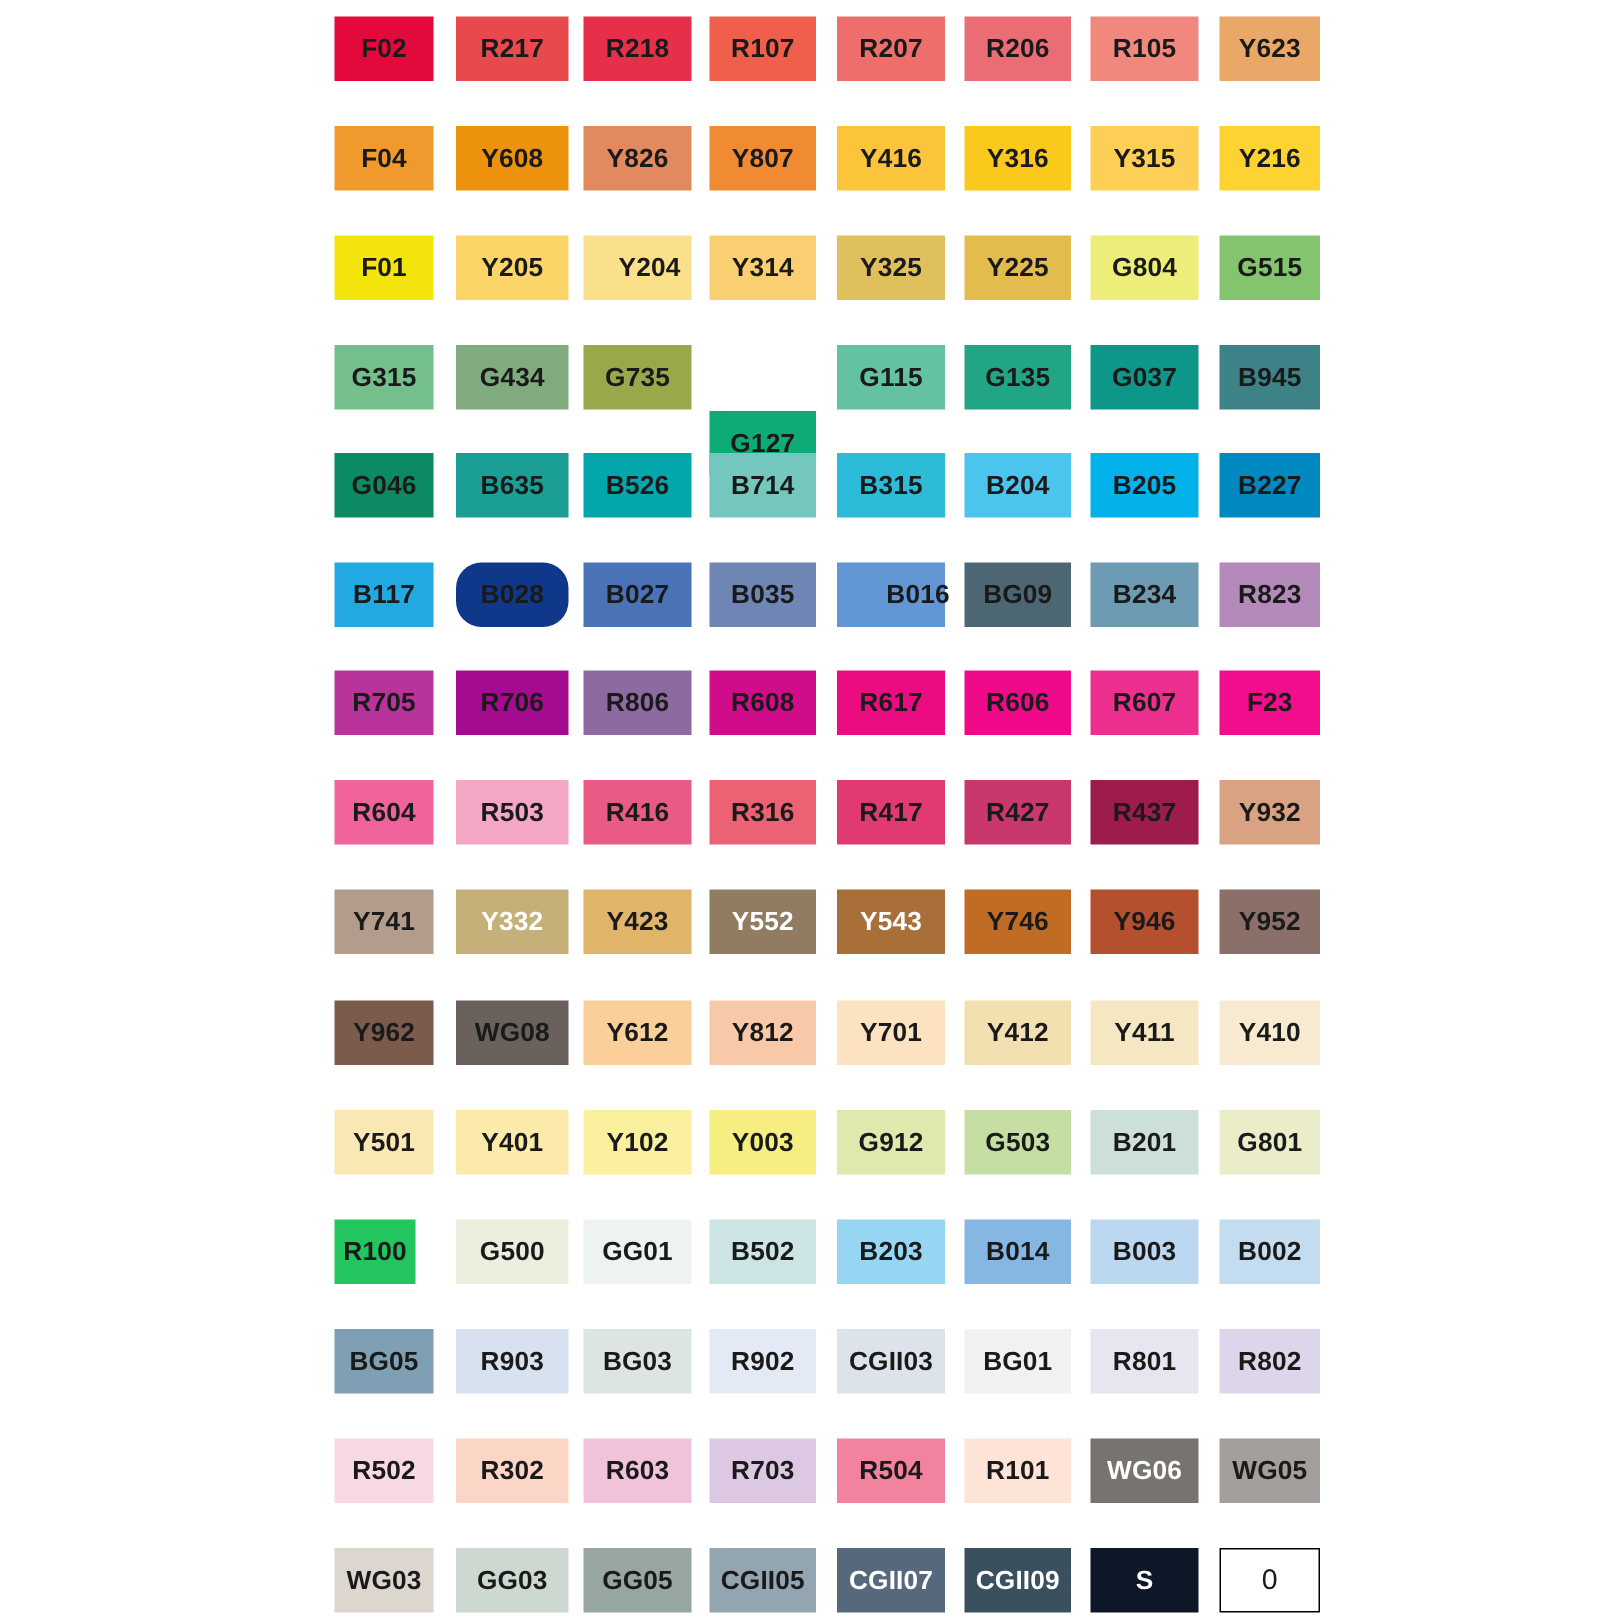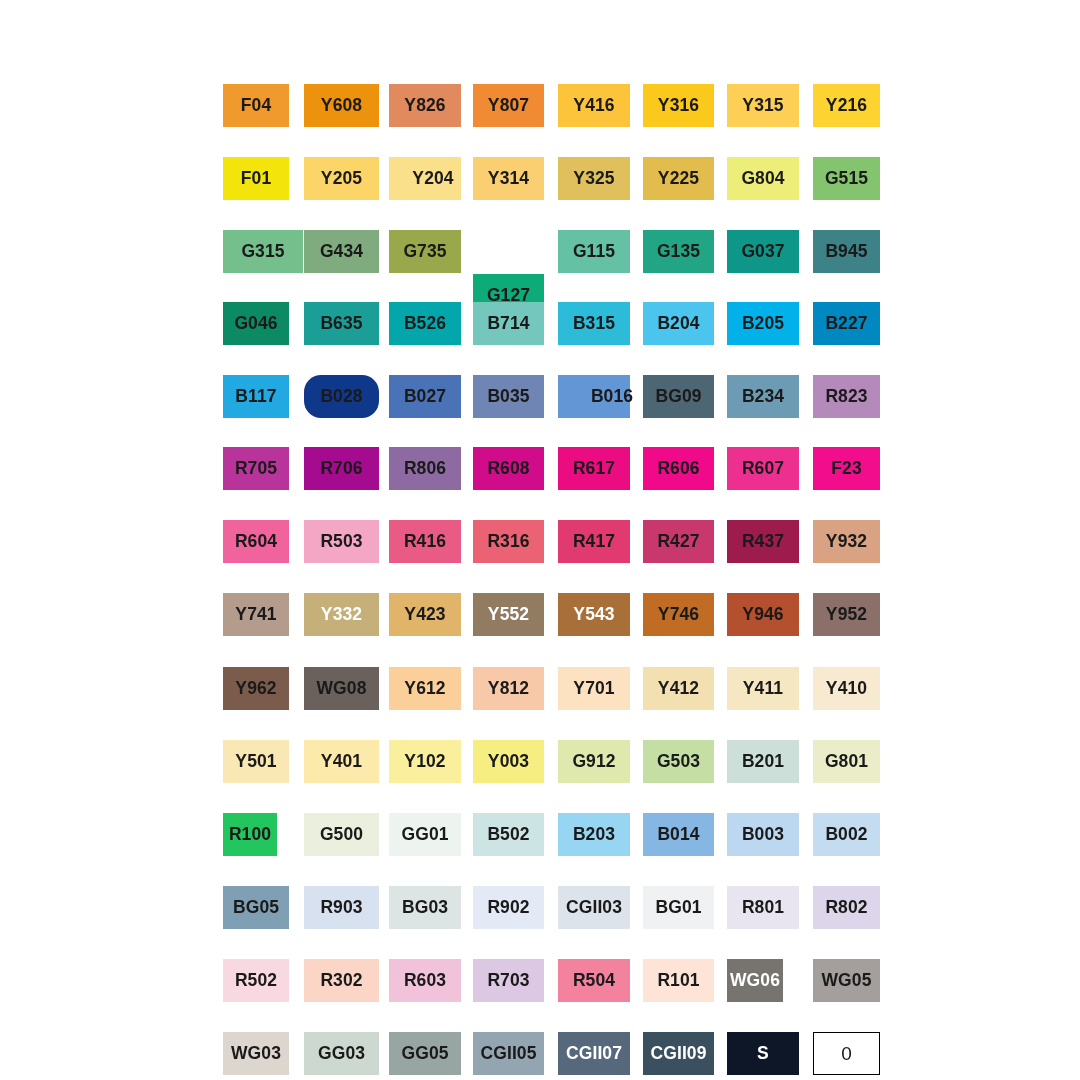--- a/index.html
+++ b/index.html
@@ -48,20 +48,30 @@
     background: #ffffff !important;
     border: 1.6px solid #000000;
     font-weight: normal;
     font-size: 19px;
   }
 </style>
 </head>
 <body>
 
 <div id="swatch-grid">
+    <div class="swatch-row" style="top: 11px;">
+      <div class="swatch" style="left: 223px; width: 66px; background: rgb(228, 9, 60);">F02</div>
+      <div class="swatch" style="left: 304px; width: 75px; background: rgb(232, 73, 76);">R217</div>
+      <div class="swatch" style="left: 389px; width: 72px; background: rgb(230, 47, 73);">R218</div>
+      <div class="swatch" style="left: 473px; width: 71px; background: rgb(240, 95, 75);">R107</div>
+      <div class="swatch" style="left: 558px; width: 72px; background: rgb(238, 110, 107);">R207</div>
+      <div class="swatch" style="left: 643px; width: 71px; background: rgb(234, 109, 118);">R206</div>
+      <div class="swatch" style="left: 727px; width: 72px; background: rgb(241, 136, 126);">R105</div>
+      <div class="swatch" style="left: 813px; width: 67px; background: rgb(234, 168, 104);">Y623</div>
+    </div>
     <div class="swatch-row" style="top: 84px;">
       <div class="swatch" style="left: 223px; width: 66px; background: rgb(240, 154, 46);">F04</div>
       <div class="swatch" style="left: 304px; width: 75px; background: rgb(237, 146, 12);">Y608</div>
       <div class="swatch" style="left: 389px; width: 72px; background: rgb(224, 138, 94);">Y826</div>
       <div class="swatch" style="left: 473px; width: 71px; background: rgb(240, 138, 51);">Y807</div>
       <div class="swatch" style="left: 558px; width: 72px; background: rgb(252, 196, 58);">Y416</div>
       <div class="swatch" style="left: 643px; width: 71px; background: rgb(251, 200, 28);">Y316</div>
       <div class="swatch" style="left: 727px; width: 72px; background: rgb(253, 207, 84);">Y315</div>
       <div class="swatch" style="left: 813px; width: 67px; background: rgb(252, 211, 49);">Y216</div>
     </div>
@@ -69,21 +79,21 @@
       <div class="swatch" style="left: 223px; width: 66px; background: rgb(243, 229, 11);">F01</div>
       <div class="swatch" style="left: 304px; width: 75px; background: rgb(251, 213, 103);">Y205</div>
       <div class="swatch" style="left: 389px; width: 72px; background: rgb(251, 224, 139); padding-left: 16px;">Y204</div>
       <div class="swatch" style="left: 473px; width: 71px; background: rgb(250, 207, 113);">Y314</div>
       <div class="swatch" style="left: 558px; width: 72px; background: rgb(223, 192, 93);">Y325</div>
       <div class="swatch" style="left: 643px; width: 71px; background: rgb(227, 188, 78);">Y225</div>
       <div class="swatch" style="left: 727px; width: 72px; background: rgb(237, 237, 121);">G804</div>
       <div class="swatch" style="left: 813px; width: 67px; background: rgb(132, 196, 110);">G515</div>
     </div>
     <div class="swatch-row" style="top: 230px;">
-      <div class="swatch" style="left: 223px; width: 80px; background: rgb(116, 191, 140);">G315</div>
+      <div class="swatch" style="left: 223px; width: 66px; background: rgb(116, 191, 140);">G315</div>
       <div class="swatch" style="left: 304px; width: 75px; background: rgb(127, 171, 127);">G434</div>
       <div class="swatch" style="left: 389px; width: 72px; background: rgb(152, 168, 74);">G735</div>
       <div class="swatch" style="left: 473px; width: 71px; background: rgb(14, 171, 121); margin-top: 44px;">G127</div>
       <div class="swatch" style="left: 558px; width: 72px; background: rgb(100, 193, 163);">G115</div>
       <div class="swatch" style="left: 643px; width: 71px; background: rgb(34, 165, 132);">G135</div>
       <div class="swatch" style="left: 727px; width: 72px; background: rgb(14, 150, 136);">G037</div>
       <div class="swatch" style="left: 813px; width: 67px; background: rgb(60, 130, 134);">B945</div>
     </div>
     <div class="swatch-row" style="top: 302px;">
       <div class="swatch" style="left: 223px; width: 66px; background: rgb(12, 138, 99);">G046</div>
@@ -175,21 +185,21 @@
       <div class="swatch" style="left: 727px; width: 72px; background: rgb(232, 229, 240);">R801</div>
       <div class="swatch" style="left: 813px; width: 67px; background: rgb(221, 213, 233);">R802</div>
     </div>
     <div class="swatch-row" style="top: 959px;">
       <div class="swatch" style="left: 223px; width: 66px; background: rgb(248, 216, 225);">R502</div>
       <div class="swatch" style="left: 304px; width: 75px; background: rgb(251, 213, 197);">R302</div>
       <div class="swatch" style="left: 389px; width: 72px; background: rgb(241, 195, 218);">R603</div>
       <div class="swatch" style="left: 473px; width: 71px; background: rgb(221, 200, 227);">R703</div>
       <div class="swatch" style="left: 558px; width: 72px; background: rgb(243, 130, 159);">R504</div>
       <div class="swatch" style="left: 643px; width: 71px; background: rgb(253, 228, 215);">R101</div>
-      <div class="swatch light-text" style="left: 727px; width: 56px; background: rgb(119, 115, 111);">WG06</div>
+      <div class="swatch light-text" style="left: 727px; width: 72px; background: rgb(119, 115, 111);">WG06</div>
       <div class="swatch" style="left: 813px; width: 67px; background: rgb(164, 159, 156);">WG05</div>
     </div>
     <div class="swatch-row" style="top: 1032px;">
       <div class="swatch" style="left: 223px; width: 66px; background: rgb(221, 214, 207);">WG03</div>
       <div class="swatch" style="left: 304px; width: 75px; background: rgb(204, 216, 208);">GG03</div>
       <div class="swatch" style="left: 389px; width: 72px; background: rgb(152, 166, 163);">GG05</div>
       <div class="swatch" style="left: 473px; width: 71px; background: rgb(148, 165, 178);">CGII05</div>
       <div class="swatch light-text" style="left: 558px; width: 72px; background: rgb(86, 105, 124); text-align: right;">CGII07</div>
       <div class="swatch light-text" style="left: 643px; width: 71px; background: rgb(59, 80, 95);">CGII09</div>
       <div class="swatch light-text" style="left: 727px; width: 72px; background: rgb(13, 23, 40);">S</div>

